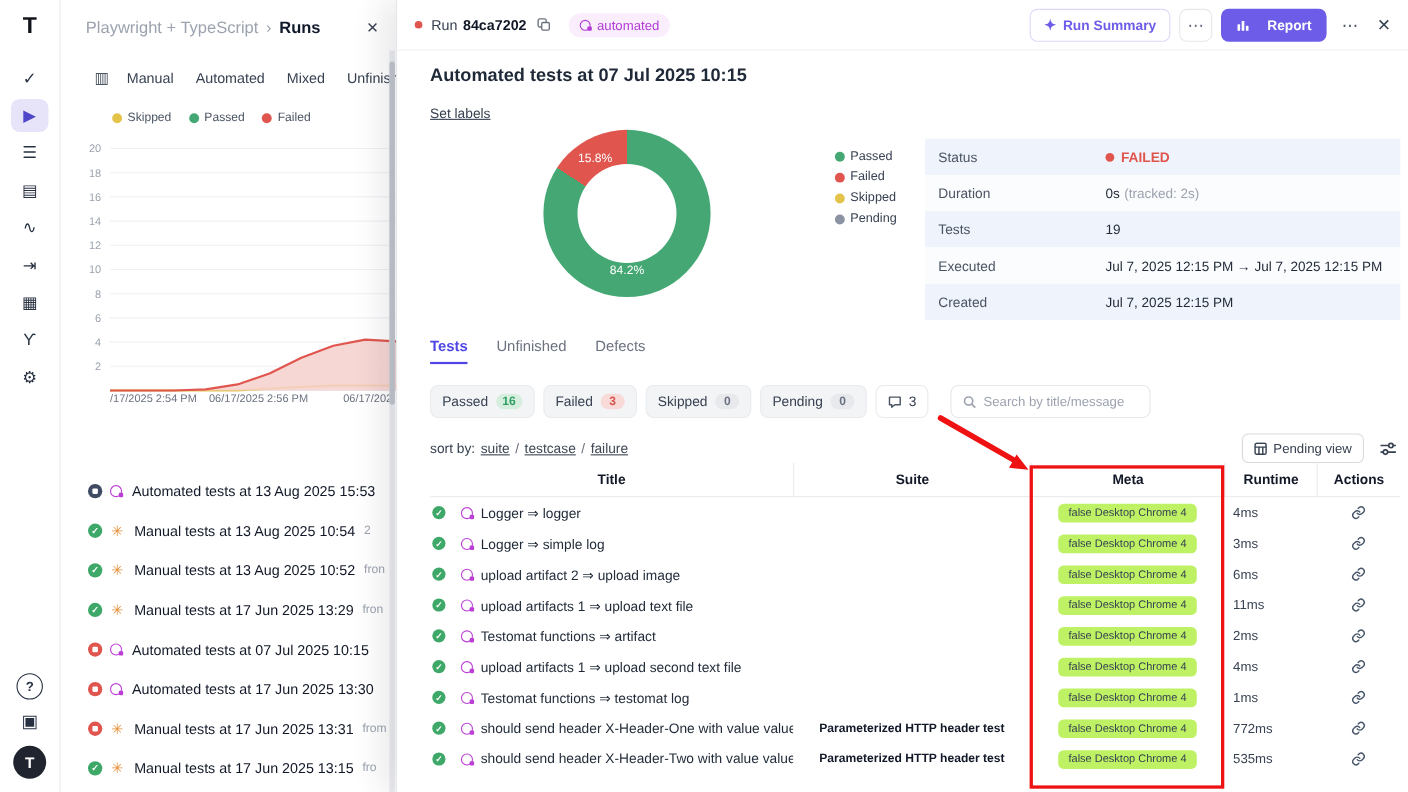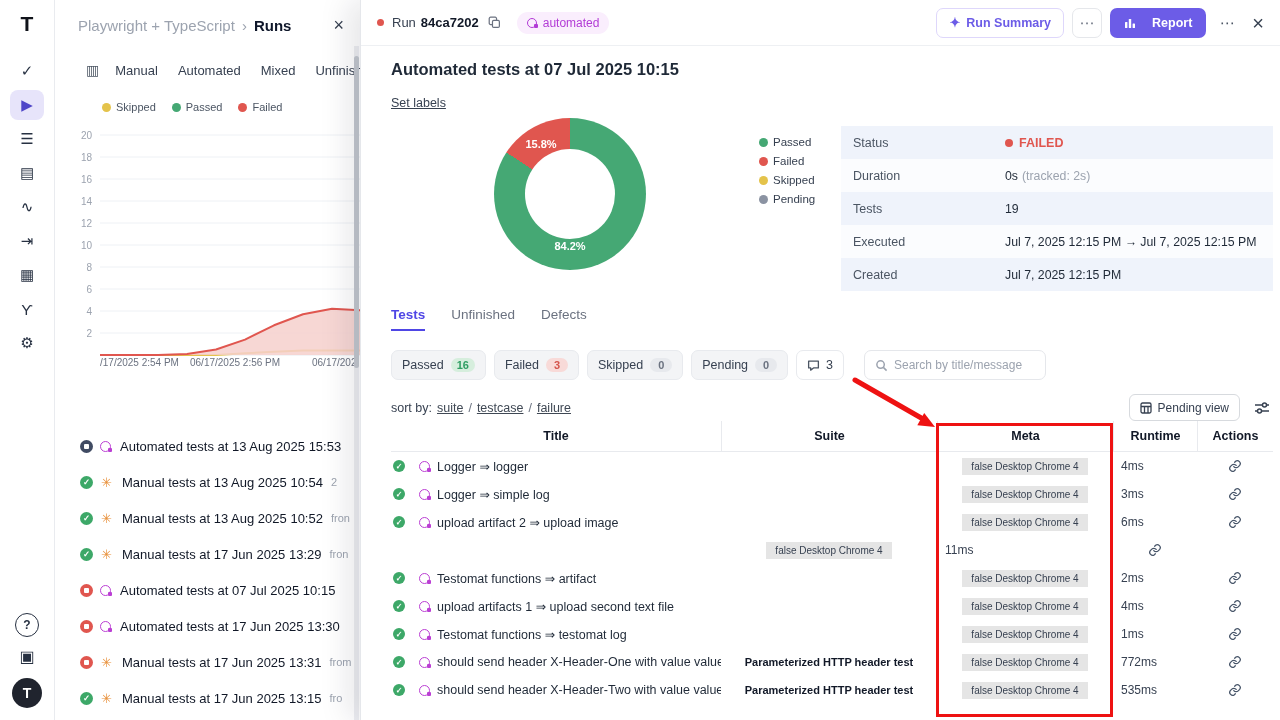--- a/index.html
+++ b/index.html
@@ -81,21 +81,21 @@
   .btn-report { background:#6c5ce7; color:#fff; padding:0 14px; font-weight:600;gap:16px; }
   .btn-more-plain { width:26px; justify-content:center; color:#4b5563; font-size:15px; }
   .tb-close { font-size:20px; color:#374151; margin-left:4px; cursor:pointer; line-height:1; }
 
   .mp-title { position:absolute; left:30px; top:60px; font-size:16.5px; font-weight:700; color:#1f2937; }
   .set-labels { position:absolute; left:30px; top:96px; font-size:12.5px; color:#374151; text-decoration:underline; cursor:pointer; }
 
   .donut { position:absolute; left:133px; top:118px; width:152px; height:152px; border-radius:50%; }
   .donut::after { content:""; position:absolute; left:31px; top:31px; width:90px; height:90px; border-radius:50%;
                   background:#fff; z-index:1; }
-  .donut-label { position:absolute; transform:translate(-50%,-50%); color:#fff; font-size:11px; font-weight:700; z-index:2; }
+  .donut-label { position:absolute; transform:translate(-50%,-50%); color:#fff; font-size:11px; font-weight:400; z-index:2; }
   .dl-failed { left:47px; top:26px; }
   .dl-passed { left:76px; top:128px; }
   .donut-legend { position:absolute; left:398px; top:136px; font-size:11.5px; color:#374151; }
   .dleg-item { display:flex; align-items:center; margin-bottom:7px; }
   .dleg-item .dot { width:9px; height:9px; }
 
   .info-panel { position:absolute; left:480px; top:126px; width:432px; }
   .info-row { display:flex; align-items:center; height:33px; padding:0 12px; font-size:12.5px; }
   .info-row:nth-child(odd) { background:#eff3fb; }
   .info-row:nth-child(even) { background:#fbfcfe; }
@@ -135,21 +135,21 @@
   .thead, .trow { display:grid; grid-template-columns:330px 216px 176px 84px 76px; align-items:center; }
   .thead { height:32px; border-bottom:1px solid #e8eaee; font-weight:700; color:#111827; }
   .th { height:30px; display:flex; align-items:center; justify-content:center; }
   .th + .th { border-left:1px solid #e8eaee; }
   .trow { height:28px; }
   .td-title { display:flex; align-items:center; gap:7px; padding-left:2px; color:#1f2937; white-space:nowrap; overflow:hidden; }
   .td-title .st-ic { width:12px; height:12px; }
   .td-title .st-ic::after { font-size:8px; }
   .td-suite { text-align:center; font-size:11px; font-weight:700; color:#111827; }
   .td-meta { display:flex; justify-content:center; }
-  .meta-pill { background:#e5e5e5; border-radius:0; padding:3px 9px; font-size:10px; color:#374151; white-space:nowrap; }
+  .meta-pill { background:#bef264; border-radius:5px; padding:3px 9px; font-size:10px; color:#374151; white-space:nowrap; }
   .td-runtime { padding-left:8px; color:#374151; font-size:12px; }
   .td-actions { display:flex; justify-content:center; }
 
   
   .anno-box { position:absolute; left:936px; top:423px; width:177px; height:294px; border:3px solid #ee1212;
               z-index:60; pointer-events:none; }
   .anno-arrow { position:absolute; left:845px; top:372px; z-index:61; pointer-events:none; }
 </style>
 </head>
 <body>
@@ -509,20 +509,25 @@
         </span>
       <span class="td-runtime">6ms</span>
       <span class="td-actions">
           <svg width="14" height="14" viewBox="0 0 24 24" fill="none" stroke="#475569" stroke-width="2.2" stroke-linecap="round">
             <path d="M10 13a5 5 0 0 0 7.5.5l2.5-2.5a5 5 0 0 0-7-7L11.5 5.5"></path>
             <path d="M14 11a5 5 0 0 0-7.5-.5L4 13a5 5 0 0 0 7 7l1.5-1.5"></path>
           </svg>
         </span>
     </div>
     <div class="trow">
+      <span class="td-title">
+          <span class="st-ic st-passed"></span>
+          <span class="kind-ic kind-automated"></span>
+          <span>upload artifacts 1 ⇒ upload text file</span>
+        </span>
       <span class="td-suite"></span>
       <span class="td-meta">
           <span class="meta-pill">false Desktop Chrome 4</span>
         </span>
       <span class="td-runtime">11ms</span>
       <span class="td-actions">
           <svg width="14" height="14" viewBox="0 0 24 24" fill="none" stroke="#475569" stroke-width="2.2" stroke-linecap="round">
             <path d="M10 13a5 5 0 0 0 7.5.5l2.5-2.5a5 5 0 0 0-7-7L11.5 5.5"></path>
             <path d="M14 11a5 5 0 0 0-7.5-.5L4 13a5 5 0 0 0 7 7l1.5-1.5"></path>
           </svg>

